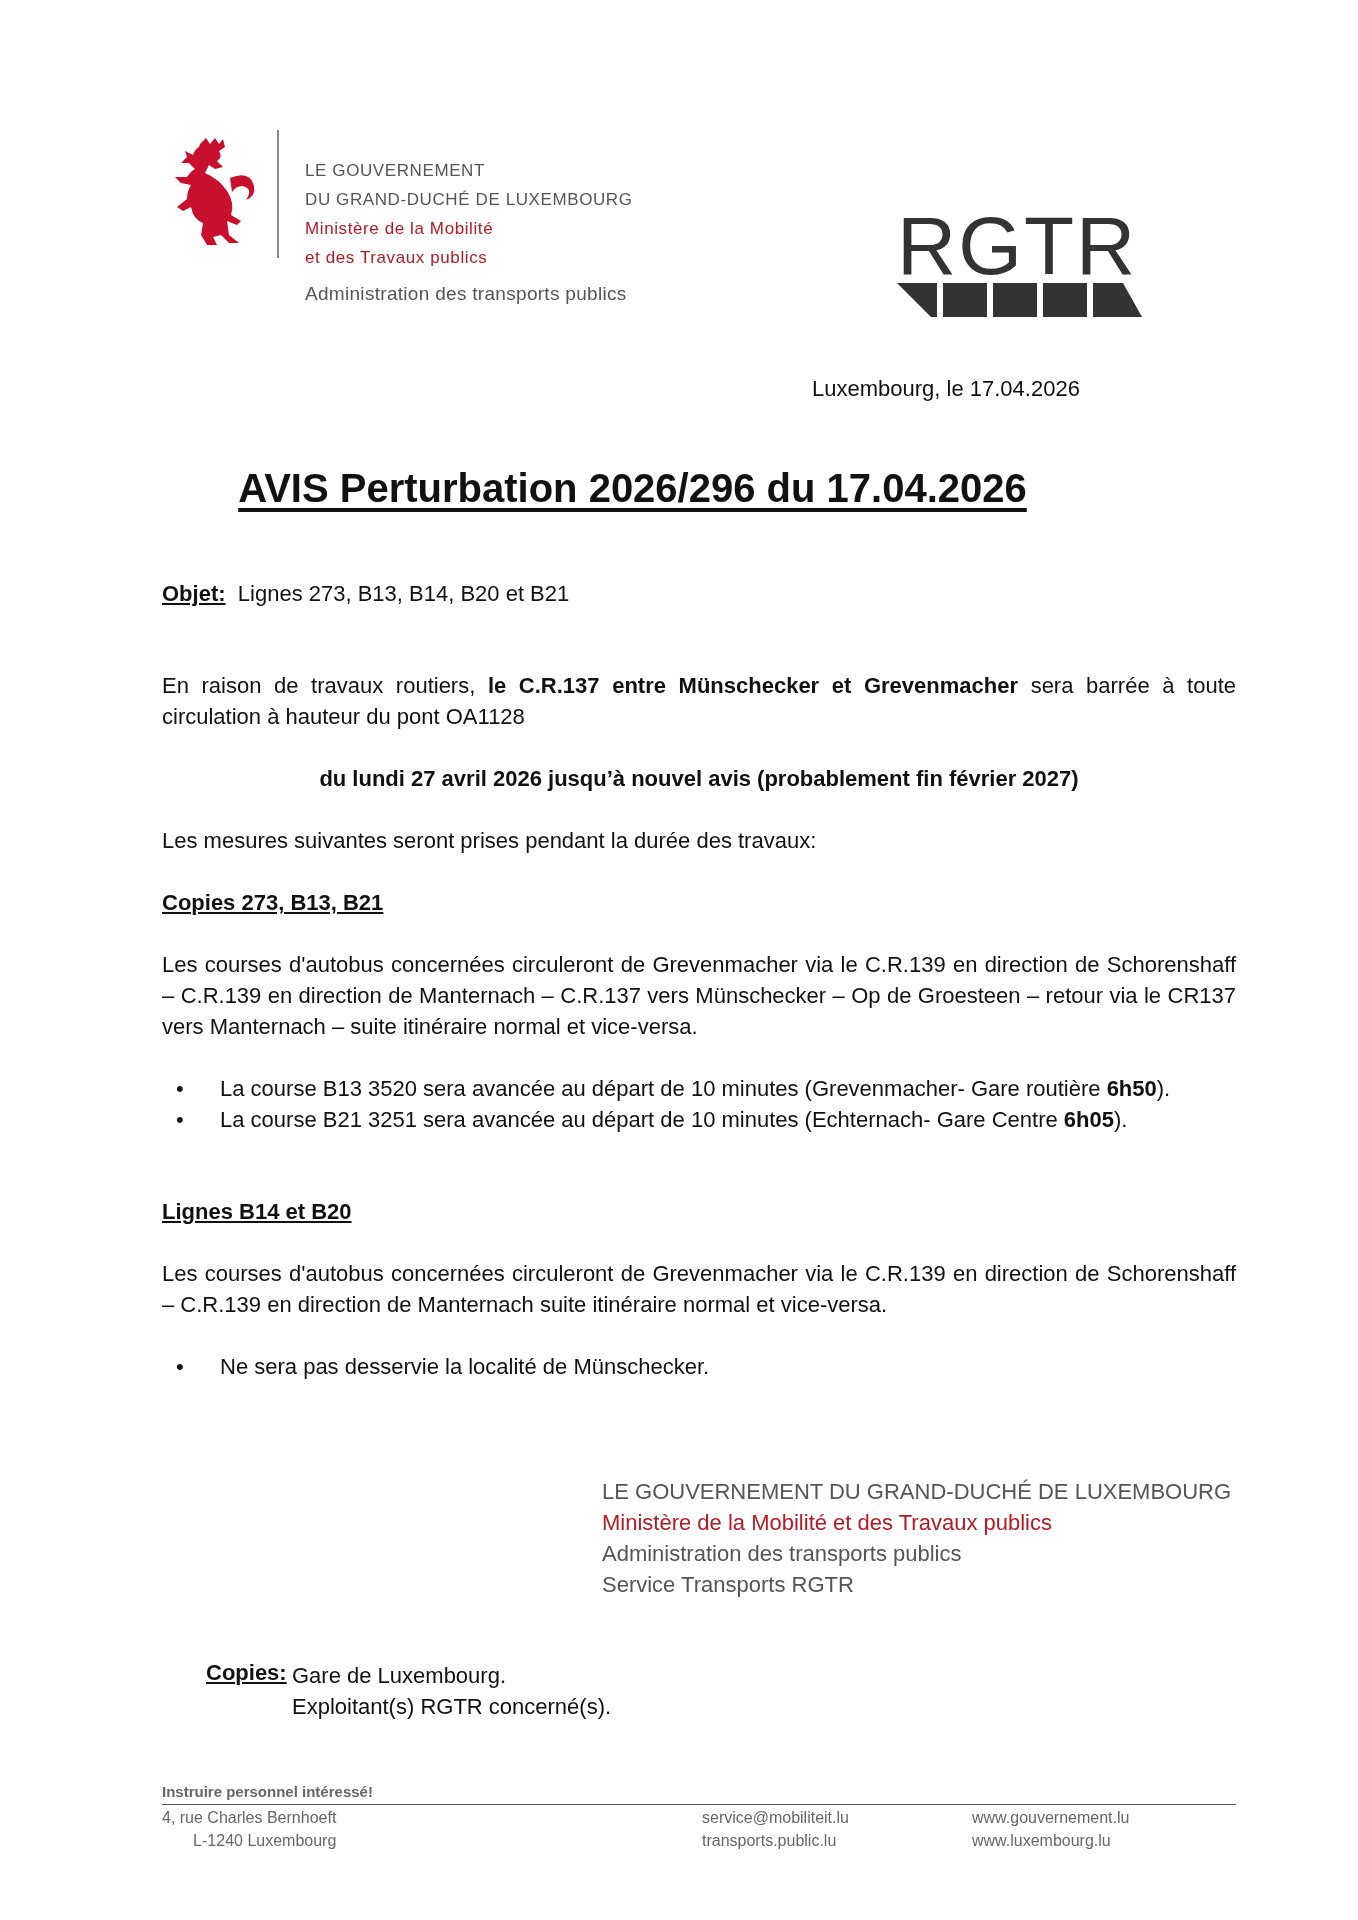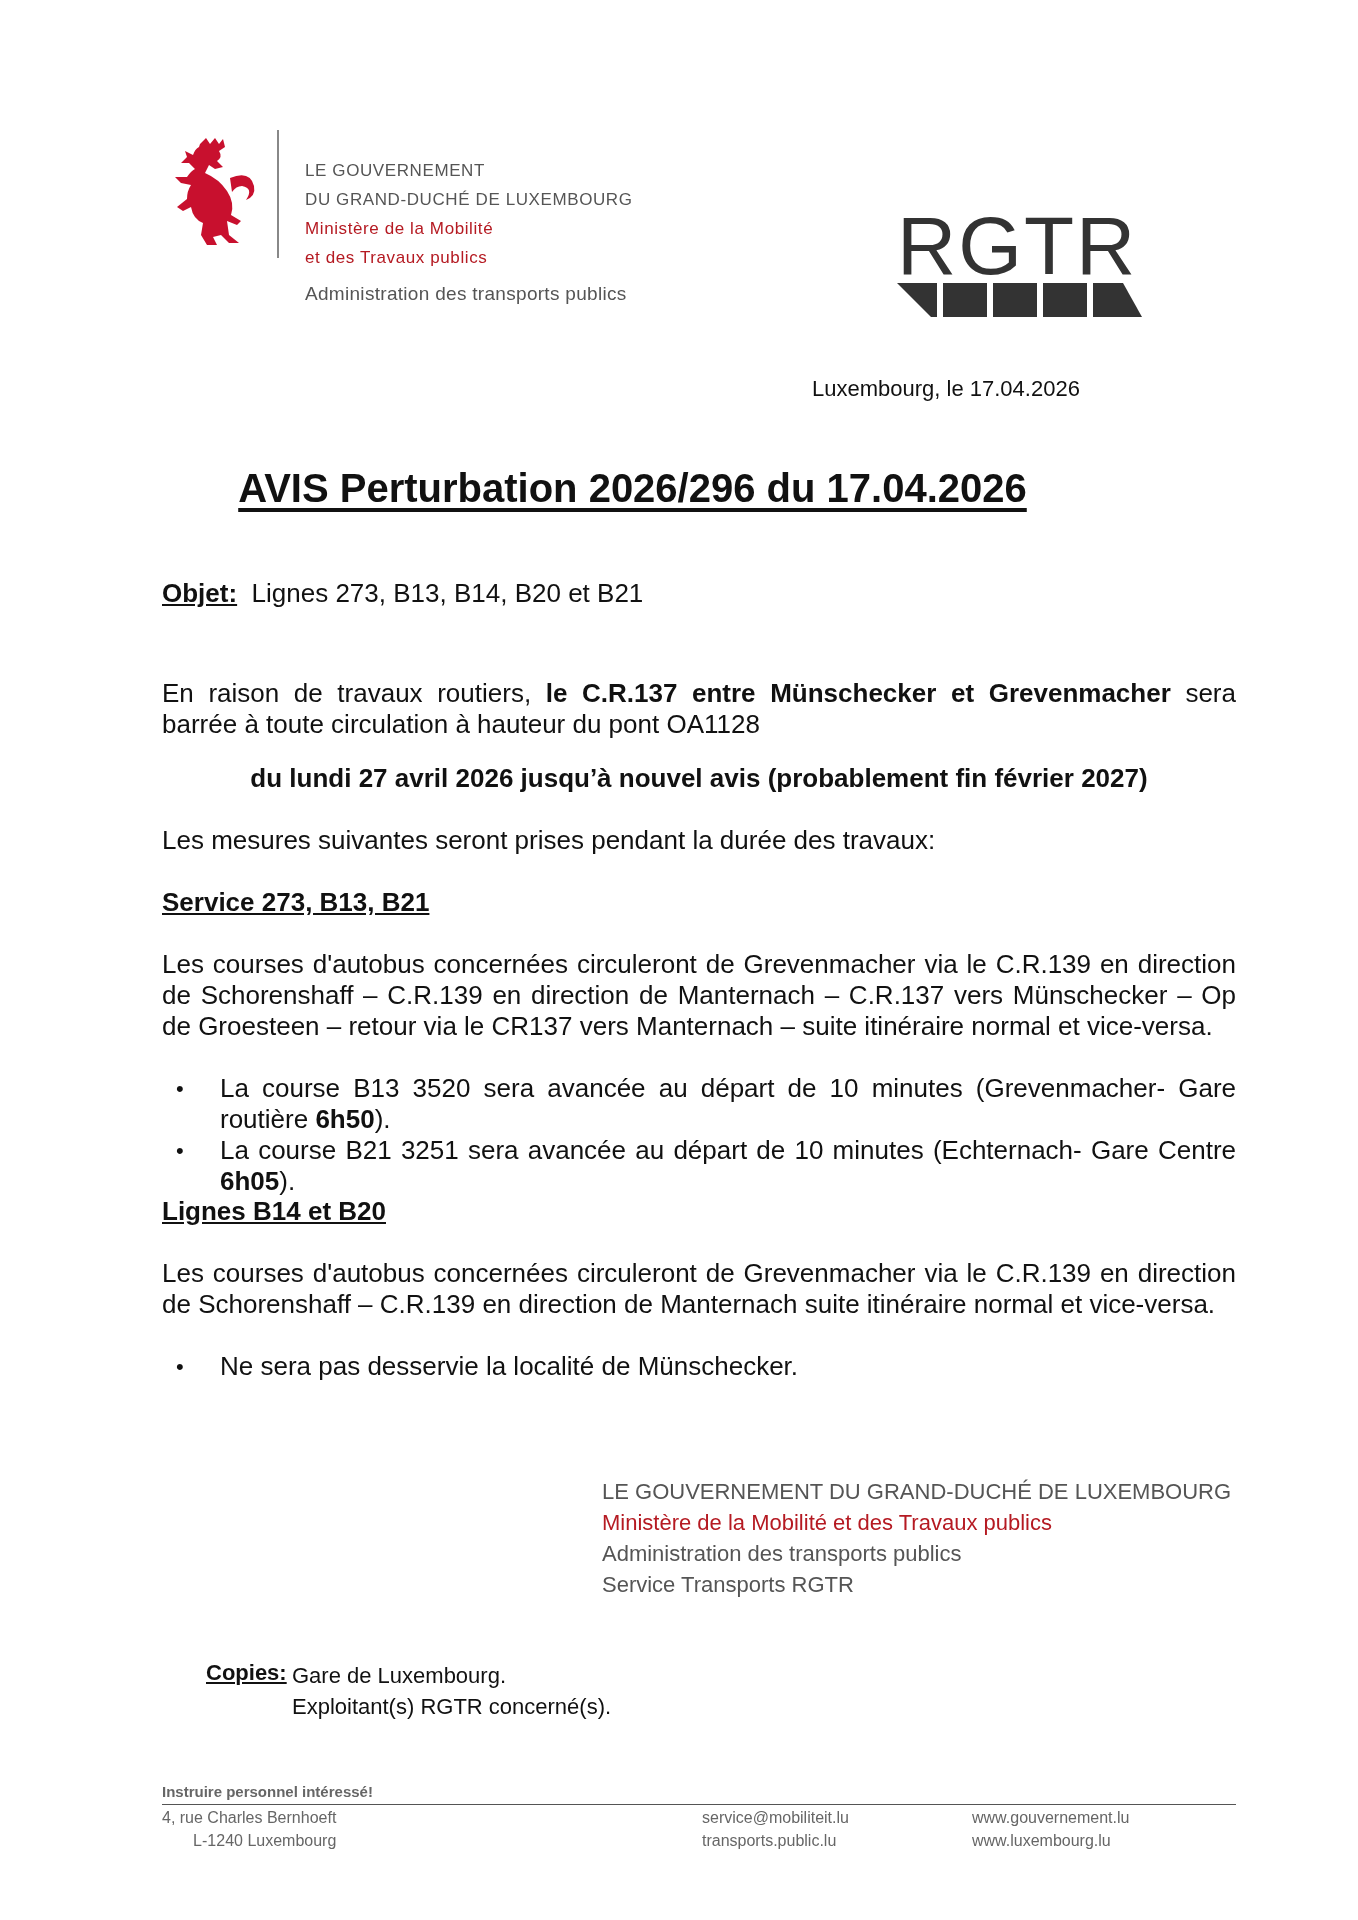--- a/index.html
+++ b/index.html
@@ -10,21 +10,21 @@
   .gov-lines .grey { color:#555; }
   .gov-lines .red { color:#b51a22; }
   .gov-admin { left:305px; top:283px; font-size:19px; color:#555; letter-spacing:0.3px; }
   .vbar { left:277px; top:130px; width:2px; height:128px; background:#888; }
   .lion { left:170px; top:138px; width:88px; height:108px; }
   .rgtr { left:897px; top:205px; width:245px; height:115px; }
   .rgtr-text { font-family:"Liberation Sans", sans-serif; font-size:82px; color:#333; letter-spacing:2px; position:absolute; left:0; top:-6px; }
   .place-date { left:812px; top:376px; font-size:22px; }
   .title { left:0; width:1265px; top:466px; text-align:center; font-size:40px; font-weight:bold; }
   .title span { text-decoration:underline; text-underline-offset:6px; }
-  .p { left:162px; width:1074px; font-size:26px; line-height:31px; text-align:justify; }
+  .p { left:162px; width:1074px; font-size:22px; line-height:31px; text-align:justify; }
   .u { text-decoration:underline; font-weight:bold; }
   .bold { font-weight:bold; }
   .center { text-align:center; }
   ul.b { margin:0; padding:0; list-style:none; }
   ul.b li { position:relative; padding-left:58px; }
   ul.b li::before { content:"\2022"; position:absolute; left:14px; top:0; font-size:22px; }
   .sig { left:602px; top:1476px; font-size:22px; line-height:31px; color:#555; }
   .sig .red { color:#b51a22; }
   .copies-label { left:162px; top:1660px; font-size:22px; font-weight:bold; text-decoration:underline;margin-left:44px; }
   .copies-list { left:292px; top:1660px; font-size:22px; line-height:31px; }
@@ -64,29 +64,29 @@
 </div>
 
 <div class="abs place-date">Luxembourg, le 17.04.2026</div>
 
 <div class="abs title"><span>AVIS Perturbation 2026/296 du 17.04.2026</span></div>
 
 <div class="abs p" style="top:578px;">
   <span class="u">Objet:</span>&nbsp;&nbsp;<span>Lignes 273, B13, B14, B20 et B21</span>
 </div>
 
-<div class="abs p" style="top:670px;margin-top:8px;">
+<div class="abs p" style="top:670px;">
   <span>En raison de travaux routiers, </span><span class="bold">le C.R.137 entre Münschecker et Grevenmacher</span><span> sera barrée à toute circulation à hauteur du pont OA1128</span>
 </div>
 
 <div class="abs p center bold" style="top:763px;">du lundi 27 avril 2026 jusqu’à nouvel avis (probablement fin février 2027)</div>
 
 <div class="abs p" style="top:825px;">Les mesures suivantes seront prises pendant la durée des travaux:</div>
 
-<div class="abs p" style="top:887px;"><span class="u">Service 273, B13, B21</span></div>
+<div class="abs p" style="top:887px;"><span class="u">Copies 273, B13, B21</span></div>
 <div class="abs p" style="top:949px;">Les courses d'autobus concernées circuleront de Grevenmacher via le C.R.139 en direction de Schorenshaff – C.R.139 en direction de Manternach – C.R.137 vers Münschecker – Op de Groesteen – retour via le CR137 vers Manternach – suite itinéraire normal et vice-versa.</div>
 <div class="abs p" style="top:1073px;">
   <ul class="b">
     <li><span>La course B13 3520 sera avancée au départ de 10 minutes (Grevenmacher- Gare routière </span><span class="bold">6h50</span><span>).</span></li>
     <li><span>La course B21 3251 sera avancée au départ de 10 minutes (Echternach- Gare Centre </span><span class="bold">6h05</span><span>).</span></li>
   </ul>
 </div>
 
 <div class="abs p" style="top:1196px;"><span class="u">Lignes B14 et B20</span></div>
 <div class="abs p" style="top:1258px;">Les courses d'autobus concernées circuleront de Grevenmacher via le C.R.139 en direction de Schorenshaff – C.R.139 en direction de Manternach suite itinéraire normal et vice-versa.</div>

